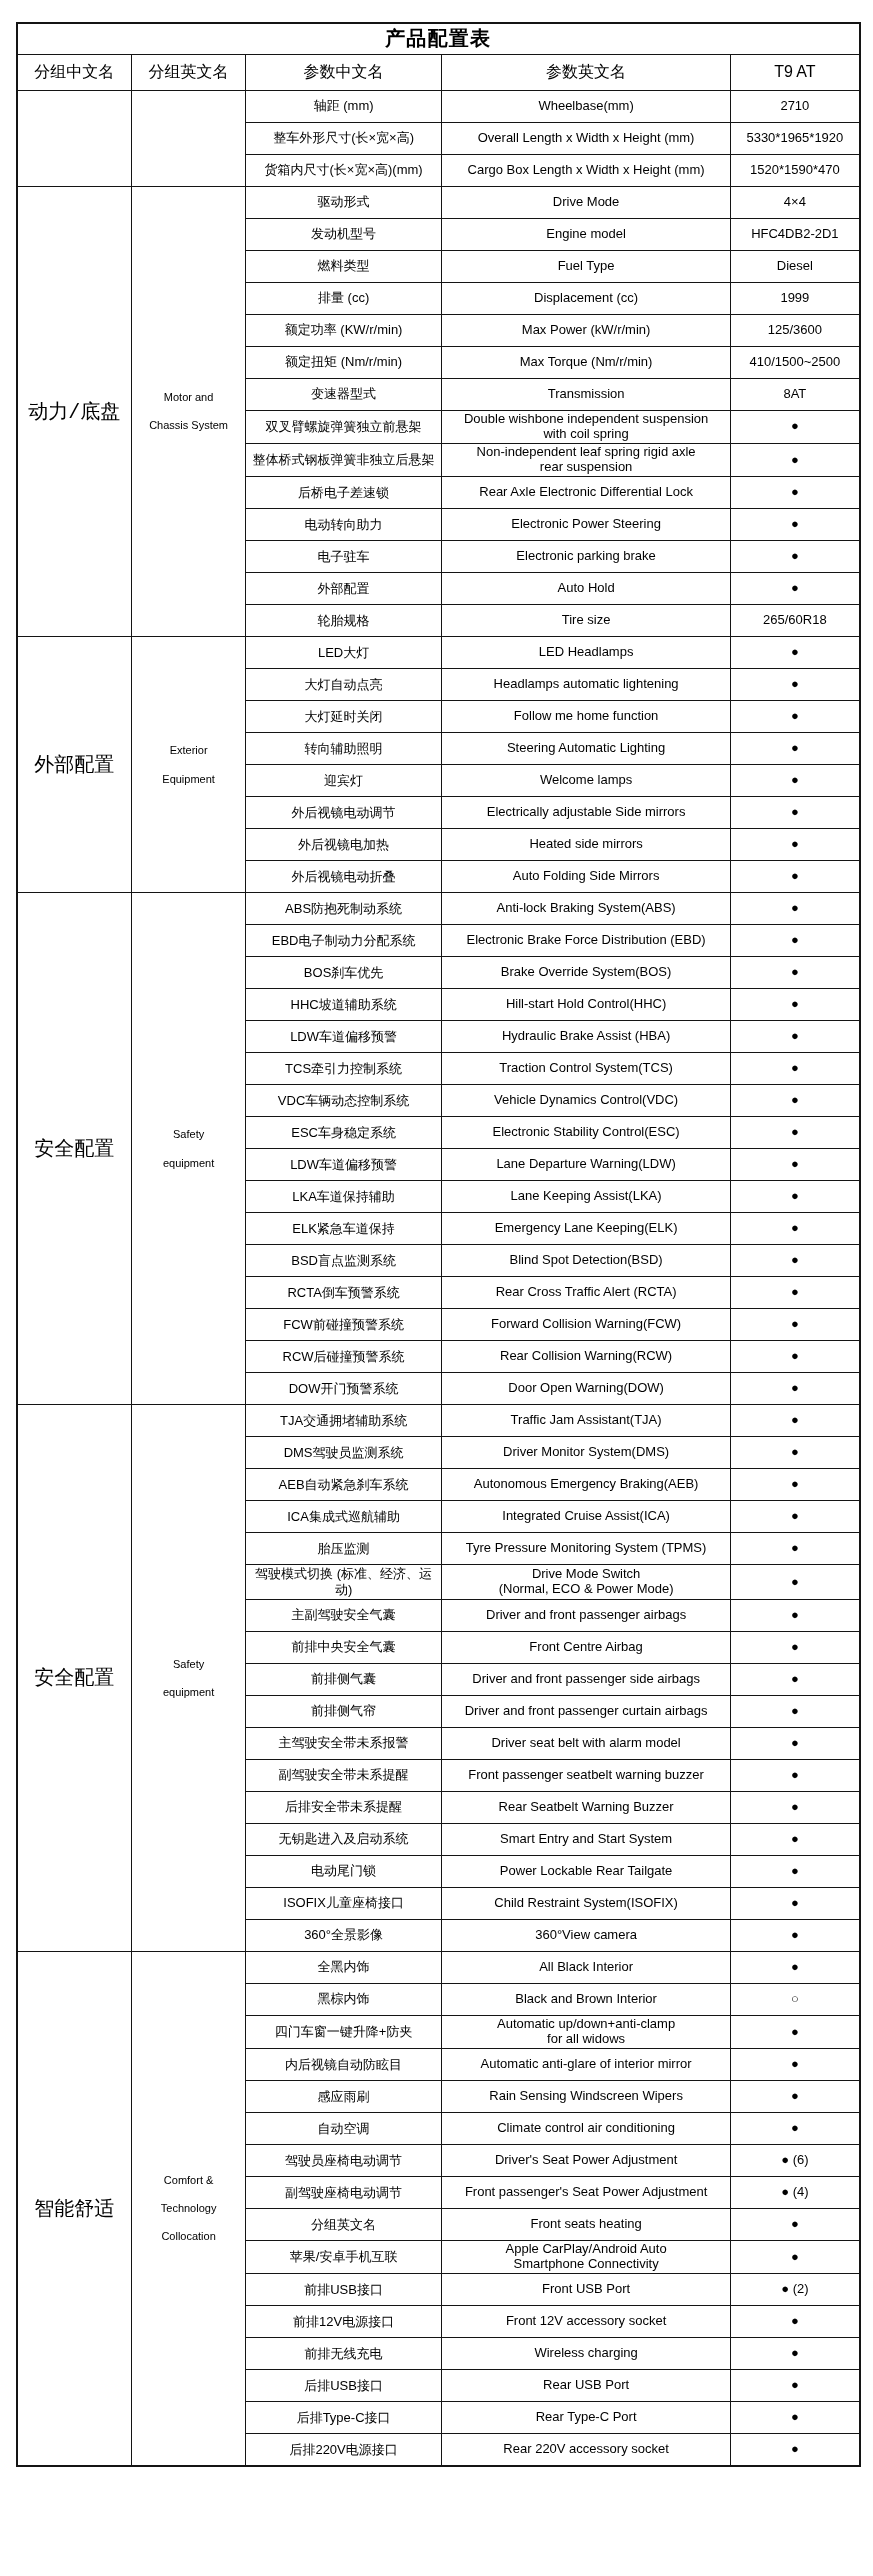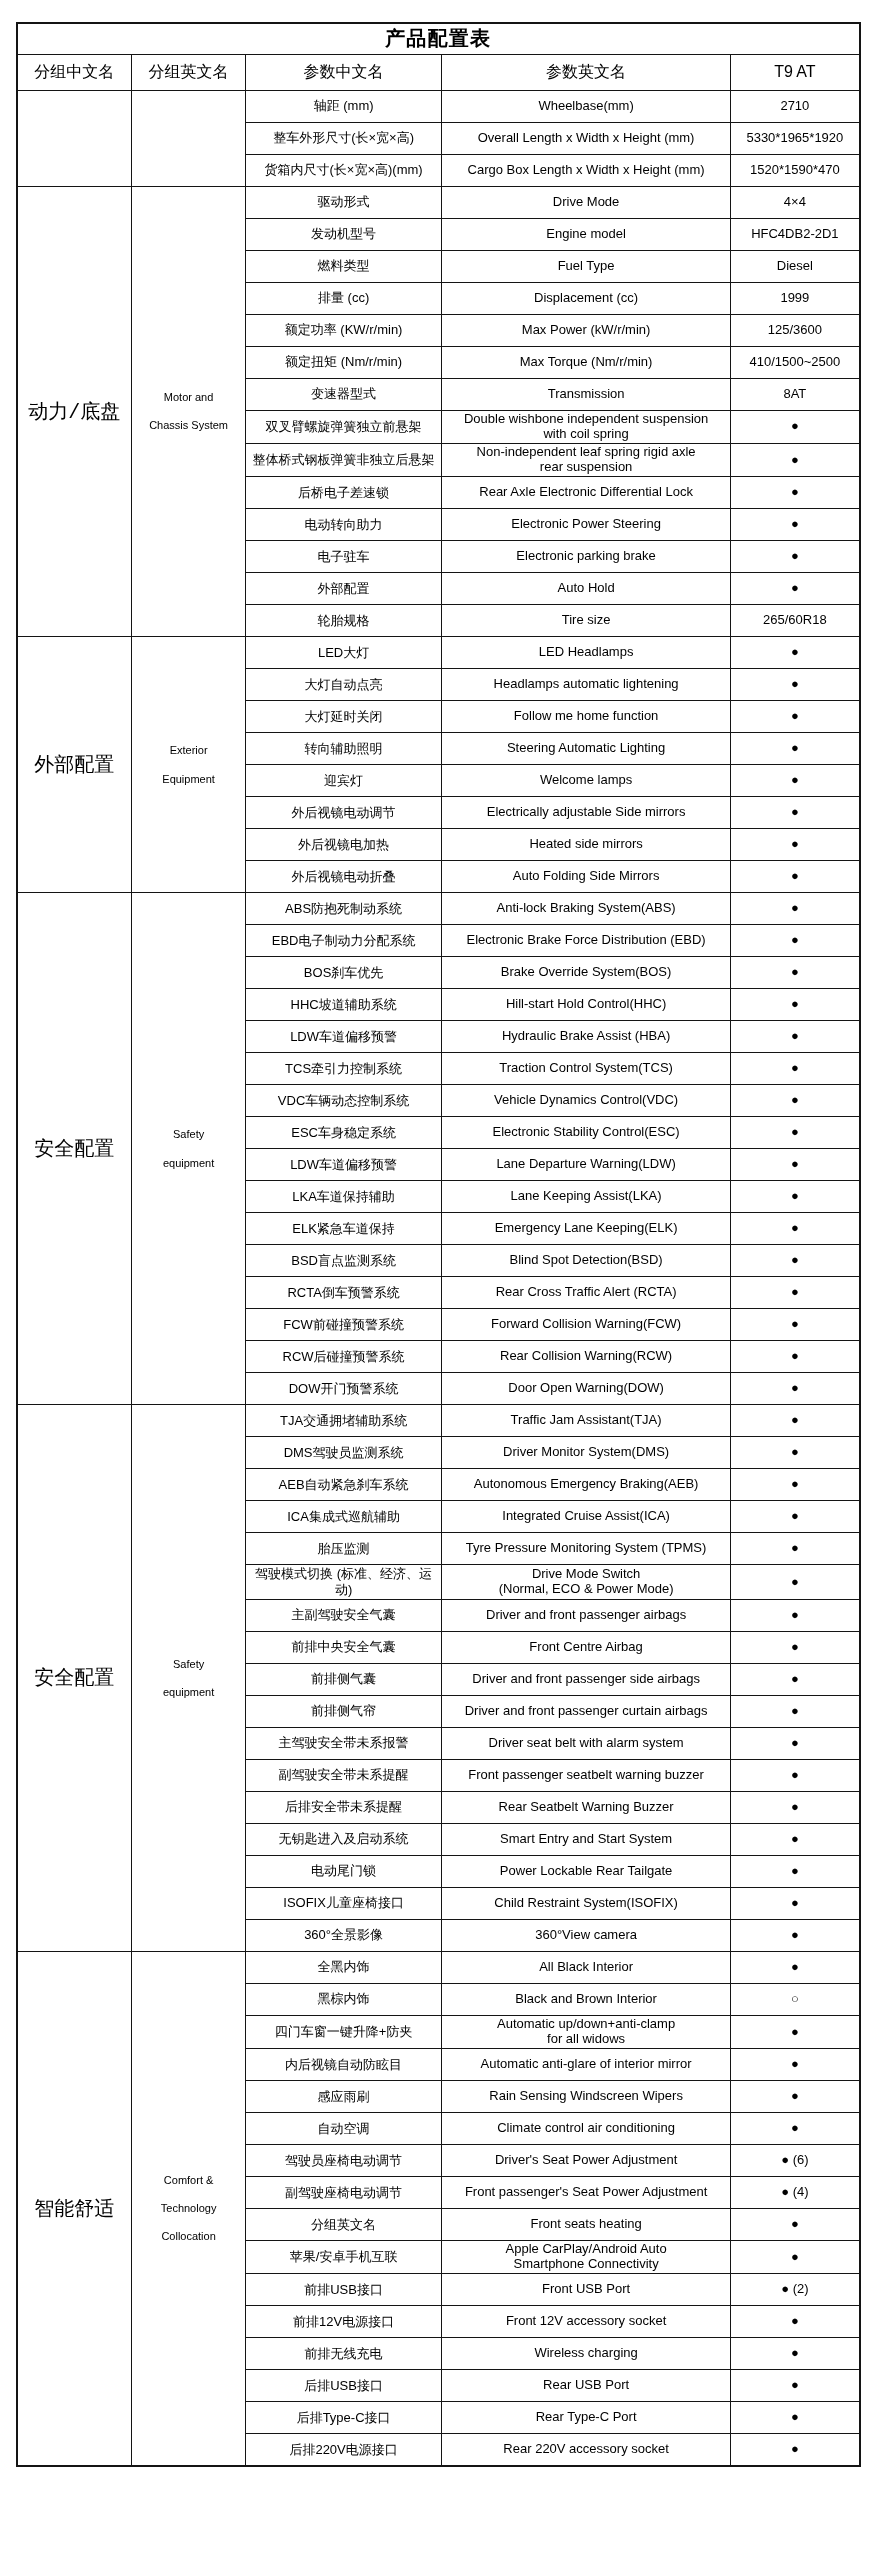--- a/index.html
+++ b/index.html
@@ -326,21 +326,21 @@
           <td class="param-en-cell">Driver and front passenger side airbags</td>
           <td class="value-cell">●</td>
         </tr>
         <tr>
           <td class="param-cn-cell">前排侧气帘</td>
           <td class="param-en-cell">Driver and front passenger curtain airbags</td>
           <td class="value-cell">●</td>
         </tr>
         <tr>
           <td class="param-cn-cell">主驾驶安全带未系报警</td>
-          <td class="param-en-cell">Driver seat belt with alarm system</td>
+          <td class="param-en-cell">Driver seat belt with alarm model</td>
           <td class="value-cell">●</td>
         </tr>
         <tr>
           <td class="param-cn-cell">副驾驶安全带未系提醒</td>
           <td class="param-en-cell">Front passenger seatbelt warning buzzer</td>
           <td class="value-cell">●</td>
         </tr>
         <tr>
           <td class="param-cn-cell">后排安全带未系提醒</td>
           <td class="param-en-cell">Rear Seatbelt Warning Buzzer</td>

